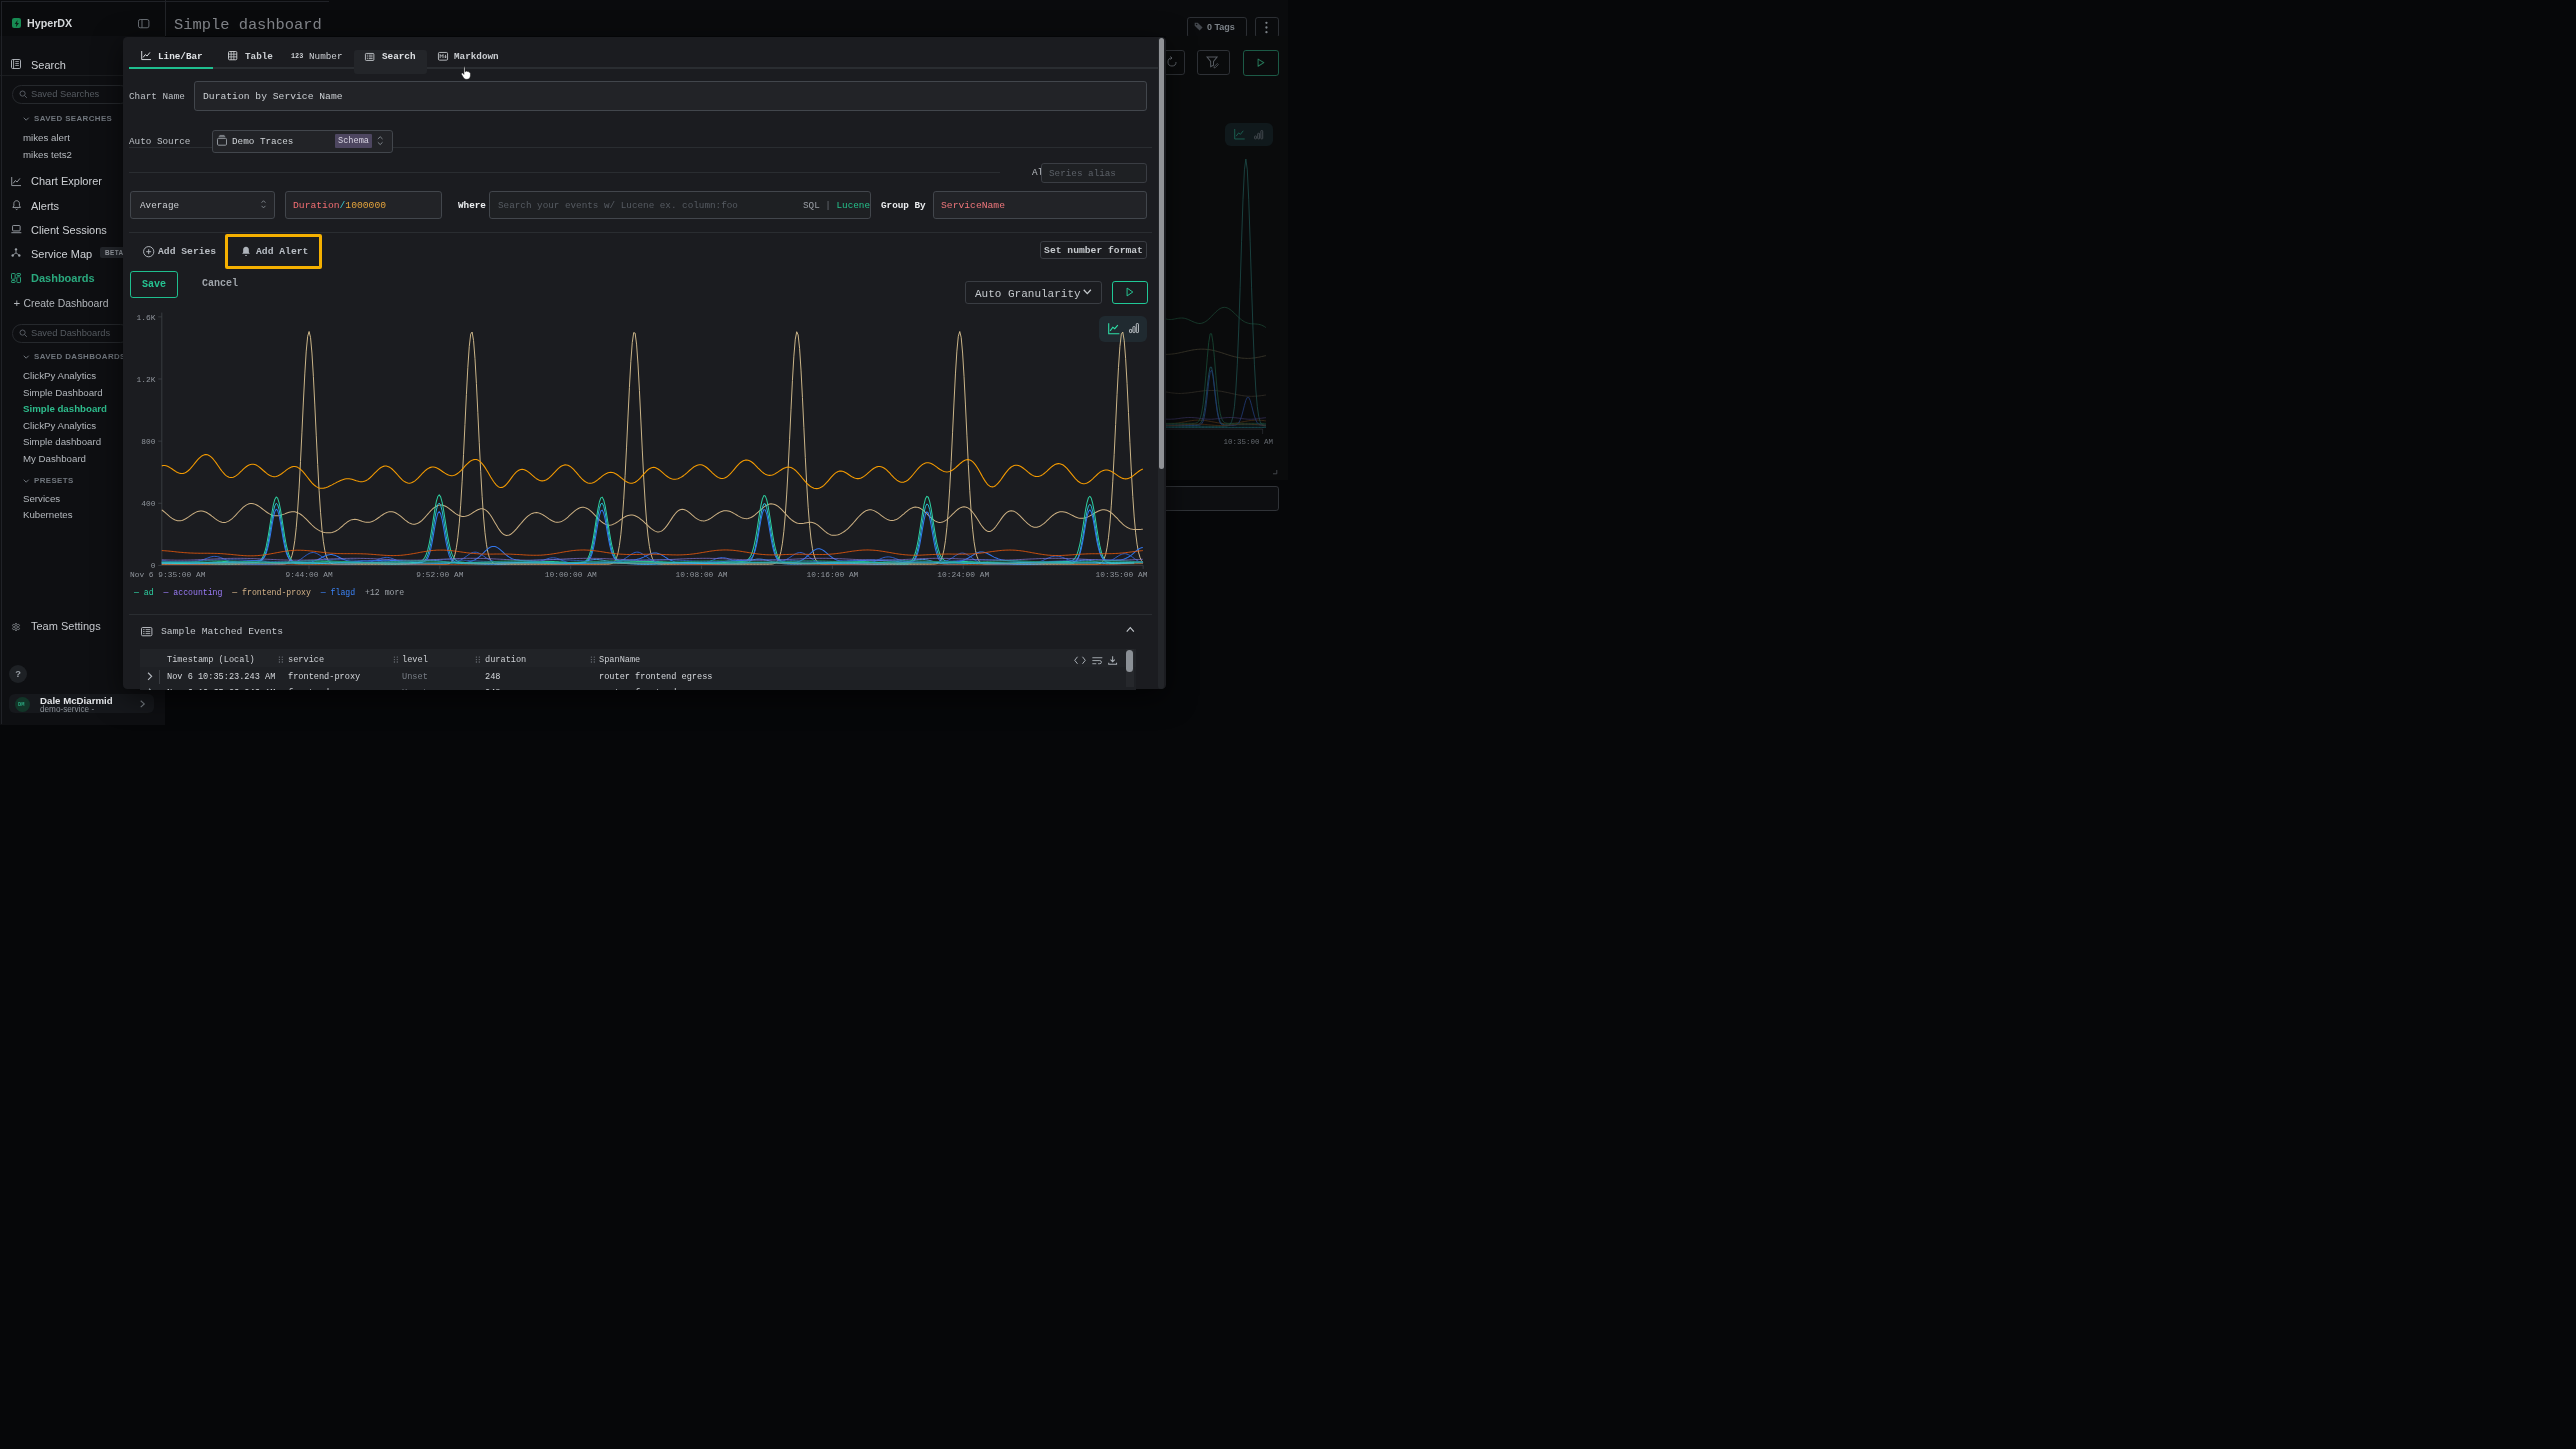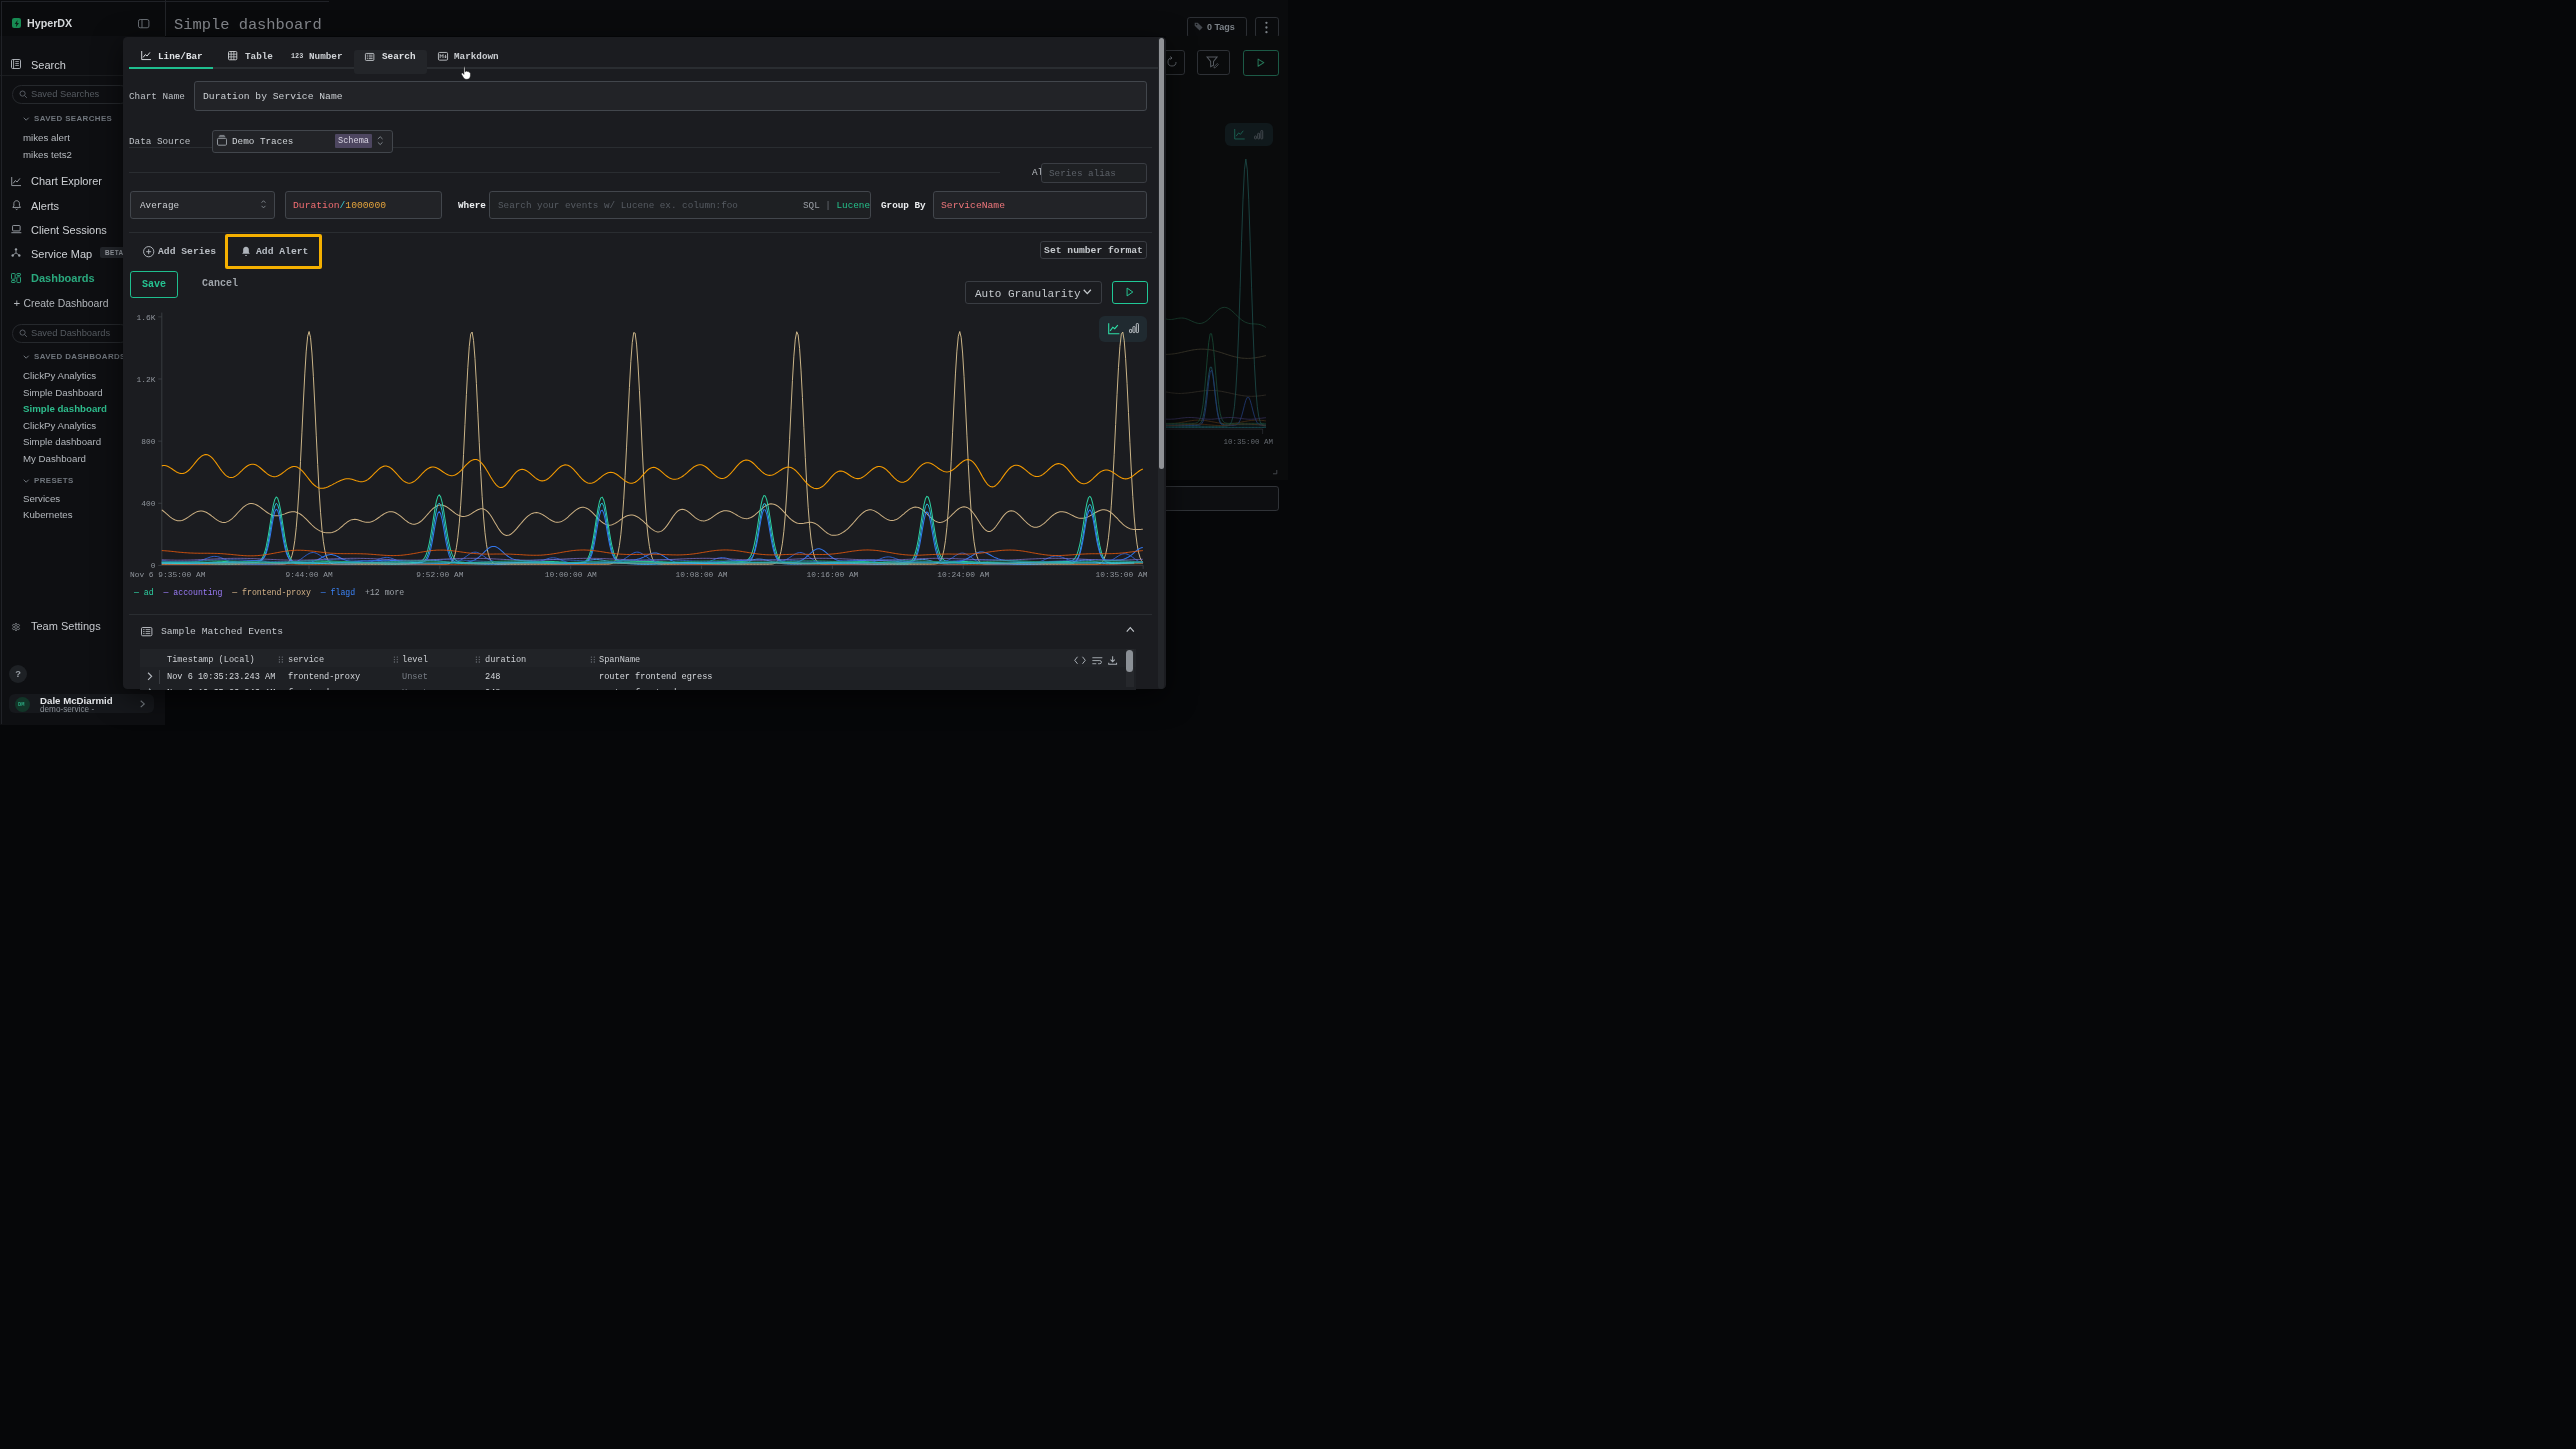--- a/index.html
+++ b/index.html
@@ -173,21 +173,21 @@
     <path d="M1 0 V12 H14" fill="none" stroke="#e3e6e9" stroke-width="1.3"></path>
     <path d="M3 9 L6 5 L8.5 7 L12.5 2" fill="none" stroke="#e3e6e9" stroke-width="1.3"></path>
   </svg>
 <div class="ab mono" style="left:158px;top:51px;font-size:9.3px;font-weight:bold;color:#dfe2e5;">Line/Bar</div>
 <svg style="left:228px;top:51px" width="9.3" height="9.3" viewBox="0 0 13 13">
     <rect x="0.7" y="0.7" width="11.6" height="11.6" rx="1.4" fill="none" stroke="#cdd0d4" stroke-width="1.3"></rect>
     <path d="M0.7 4.4 H12.3 M0.7 8.2 H12.3 M4.4 0.7 V12.3 M8.2 0.7 V12.3" stroke="#cdd0d4" stroke-width="1.1"></path>
   </svg>
 <div class="ab mono" style="left:245px;top:51px;font-size:9.3px;font-weight:bold;color:#cdd0d4;">Table</div>
 <div class="ab mono" style="left:291px;top:52px;font-size:6.8px;font-weight:bold;color:#cdd0d4;">123</div>
-<div class="ab mono" style="left:309px;top:51px;font-size:9.3px;font-weight:bold;color:#cdd0d4;">Number</div>
+<div class="ab mono" style="left:309px;top:51px;font-size:9.3px;font-weight:normal;color:#cdd0d4;">Number</div>
 <div class="ab" style="left:354px;top:50px;width:73px;height:24px;background:#232529;border-radius:2.9px;"></div>
 <svg style="left:365px;top:53px" width="9.3" height="7.9" viewBox="0 0 13 11">
     <rect x="0.6" y="0.6" width="11.8" height="9.8" rx="1.2" fill="none" stroke="#cdd0d4" stroke-width="1.2"></rect>
     <line x1="2.6" y1="3" x2="4" y2="3" stroke="#cdd0d4" stroke-width="1.1"></line>
     <line x1="5.2" y1="3" x2="10.6" y2="3" stroke="#cdd0d4" stroke-width="1.1"></line>
     <line x1="2.6" y1="5.4" x2="4" y2="5.4" stroke="#cdd0d4" stroke-width="1.1"></line>
     <line x1="5.2" y1="5.4" x2="10.6" y2="5.4" stroke="#cdd0d4" stroke-width="1.1"></line>
     <line x1="2.6" y1="7.8" x2="4" y2="7.8" stroke="#cdd0d4" stroke-width="1.1"></line>
     <line x1="5.2" y1="7.8" x2="10.6" y2="7.8" stroke="#cdd0d4" stroke-width="1.1"></line>
   </svg>
@@ -198,21 +198,21 @@
     <path d="M10.5 4 V8 M9 6.5 L10.5 8.2 L12 6.5" fill="none" stroke="#cdd0d4" stroke-width="1.1"></path>
   </svg>
 <div class="ab mono" style="left:454px;top:51px;font-size:9.3px;font-weight:bold;color:#cdd0d4;">Markdown</div>
 <svg style="left:460px;top:66px;z-index:30" width="11.4" height="14.3" viewBox="0 0 21 27">
     <path d="M7.2 1.6 C8.4 1.6 9.2 2.5 9.2 3.8 L9.2 10.8 L10.1 10.9 C10.35 10.1 11.1 9.5 12.0 9.6 C12.7 9.68 13.3 10.1 13.6 10.7 C14.1 10.3 14.8 10.2 15.4 10.4 C16.1 10.66 16.6 11.2 16.75 11.9 C17.3 11.7 17.9 11.75 18.4 12.05 C19.1 12.5 19.4 13.1 19.4 14.1 L19.4 18.1 C19.4 22.3 16.8 25.2 12.7 25.2 C9.3 25.2 7.5 23.9 5.9 21.2 L2.8 16.1 C2.2 15.1 2.4 14.1 3.2 13.5 C4.0 12.9 5.0 13.1 5.7 14.0 L7.2 15.9 Z" fill="#ffffff" stroke="#1a1a1a" stroke-width="0.9"></path>
   </svg>
 <div class="ab mono" style="left:129px;top:91px;font-size:9.3px;color:#bcc0c5;">Chart Name</div>
 <div class="ab" style="left:194px;top:81px;width:953px;height:30px;background:#222327;border:0.7px solid #42464c;border-radius:2.9px;"></div>
 <div class="ab mono" style="left:203px;top:91px;font-size:9.7px;color:#ccd0d4;">Duration by Service Name</div>
 <div class="ab" style="left:129px;top:147px;width:1023px;height:0.7px;background:#2a2d31;"></div>
-<div class="ab mono" style="left:129px;top:136px;font-size:9.3px;color:#bcc0c5;">Data Source</div>
+<div class="ab mono" style="left:129px;top:136px;font-size:9.3px;color:#bcc0c5;">Auto Source</div>
 <div class="ab" style="left:212px;top:130px;width:181px;height:23px;background:#222327;border:0.7px solid #42464c;border-radius:2.9px;"></div>
 <svg style="left:217px;top:135px" width="10" height="10.7" viewBox="0 0 14 15">
     <rect x="0.7" y="4.7" width="12.6" height="9.6" rx="1.4" fill="none" stroke="#9aa0a6" stroke-width="1.3"></rect>
     <line x1="2.5" y1="2.4" x2="11.5" y2="2.4" stroke="#9aa0a6" stroke-width="1.2"></line>
     <line x1="3.5" y1="0.6" x2="10.5" y2="0.6" stroke="#9aa0a6" stroke-width="1.1"></line>
   </svg>
 <div class="ab mono" style="left:232px;top:136px;font-size:9.3px;color:#d0d4d8;">Demo Traces</div>
 <div class="ab mono" style="left:335px;top:134px;width:37px;height:14.3px;background:#4d4660;border-radius:1px;font-size:8.6px;color:#d8d4e2;text-align:center;line-height:14.3px;">Schema</div>
 <svg style="left:377px;top:136px" width="6.4" height="9.3" viewBox="0 0 9 13">
     <path d="M1.2 4.2 L4.5 1 L7.8 4.2" fill="none" stroke="#878d94" stroke-width="1.3"></path>

